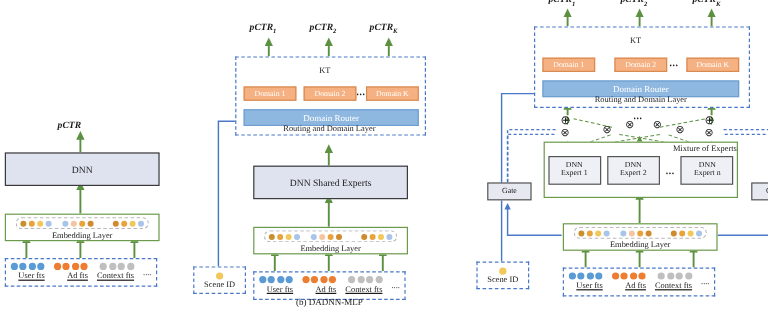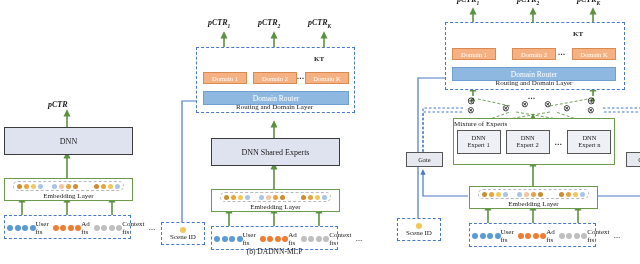--- a/index.html
+++ b/index.html
@@ -11,39 +11,39 @@
   .dnn-box{background:#dfe3ef;border:1.6px solid #3b3b3b;display:flex;
            align-items:center;justify-content:center;font-size:8px;}
   .emb-box{background:#ffffff;border:1.1px solid #6b9a4a;display:flex;
            flex-direction:column;align-items:center;justify-content:flex-start;}
   .emb-strip{border:1px dashed #b9b9b9;border-radius:7px;background:#fff;
              display:flex;align-items:center;gap:2px;padding:1.5px 3px;}
   .emb-label{font-size:7px;margin-top:0.5px;}
   .dot{border-radius:50%;display:inline-block;}
   .feat-box{border:1.1px dashed #4a78c8;background:#ffffff;
             display:flex;align-items:flex-start;justify-content:flex-start;}
-  .feat-group{display:flex;flex-direction:row;align-items:center;}
+  .feat-group{display:flex;flex-direction:column;align-items:flex-end;text-decoration:underline;}
   .feat-dots{display:flex;gap:1.5px;}
   .feat-lbl{font-size:7px;margin-top:1px;}
   .dashed-region{border:1.1px dashed #4a78c8;background:#ffffff;}
   .domain-box{background:#f6b183;border:1px solid #d98a50;font-size:6.5px;
               color:#ffffff;display:flex;align-items:center;justify-content:center;}
   .router-box{background:#8fb8e0;border:1px solid #6f9fd0;font-size:7.5px;
               color:#ffffff;display:flex;align-items:center;justify-content:center;}
   .region-cap{font-size:7px;text-align:center;}
-  .kt-lbl{font-size:7px;font-weight:bold;margin-left:48px;}
+  .kt-lbl{font-size:7px;font-weight:normal;}
   .ellipsis{font-size:8px;font-weight:bold;letter-spacing:0.5px;}
   .pctr{font-size:8px;font-style:italic;font-weight:bold;white-space:nowrap;}
   .pctr sub{font-size:5.5px;font-style:italic;}
   .caption{font-size:7.5px;text-align:center;width:100%;}
   .scene-box{border:1.1px dashed #4a78c8;background:#fff;display:flex;
              flex-direction:column;align-items:center;justify-content:center;}
   .scene-lbl{font-size:7px;}
   .moe-box{border:1.1px solid #6b9a4a;background:#fff;}
-  .moe-title{font-size:7px;text-align:left;}
+  .moe-title{font-size:7px;text-align:right;}
   .expert{background:#eef0f6;border:1.3px solid #555;font-size:6.5px;
           display:flex;flex-direction:column;align-items:center;justify-content:center;
           line-height:1.05;}
   .gate{background:#e7e9f0;border:1.3px solid #555;font-size:6.5px;
         display:flex;align-items:center;justify-content:center;}
   svg{position:absolute;left:0;top:0;overflow:visible;}
 </style>
 </head>
 <body>
 

